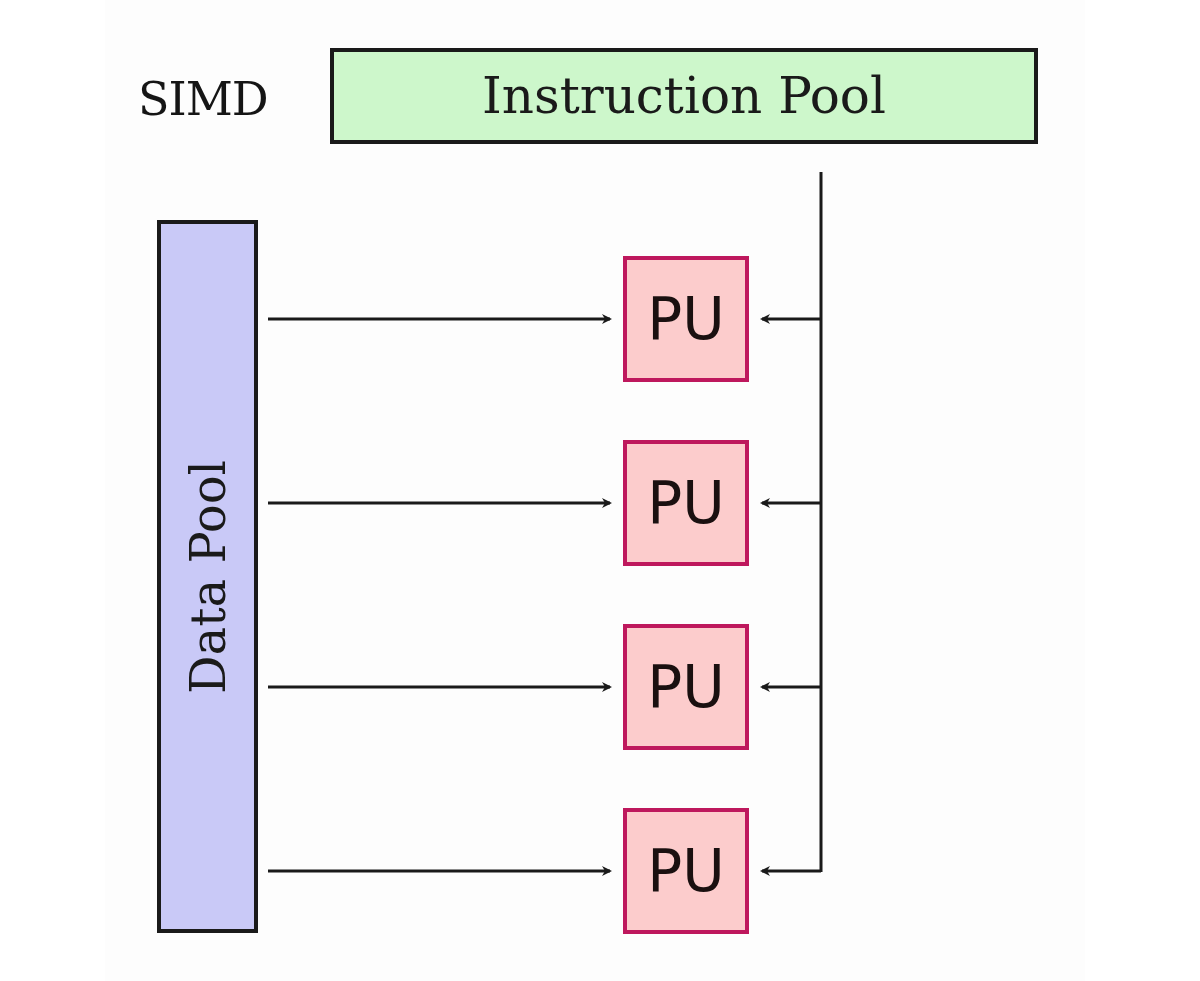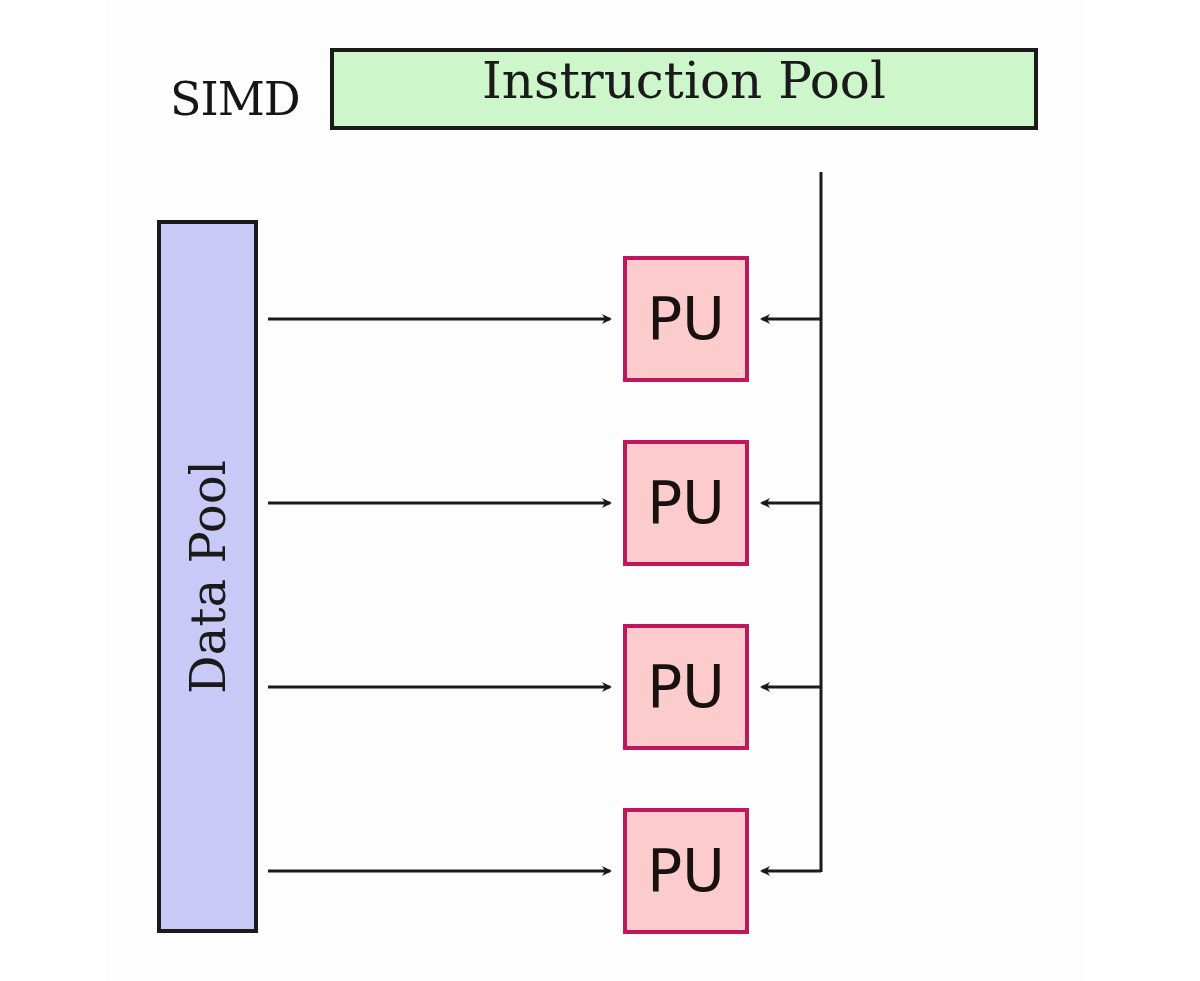--- a/index.html
+++ b/index.html
@@ -1,20 +1,20 @@
 <!DOCTYPE html>
 <html><head>
 <meta charset="utf-8">
 <style>
   html, body { margin: 0; padding: 0; background: #ffffff; }
   .canvas { position: relative; width: 1200px; height: 981px; background: #ffffff; overflow: hidden; }
   .panel { position: absolute; left: 105px; top: 0; width: 980px; height: 981px; background: #fdfdfd; }
-  .simd-label { position: absolute; left: 138px; top: 72px; font-family: "DejaVu Serif", serif; font-size: 46px; color: #151515; letter-spacing: -1px; margin-left: 32px; }
-  .instr-box { position: absolute; left: 330px; top: 48px; width: 708px; height: 82px; background: #cdf7cb; border: 4px solid #1a1a1a; box-sizing: border-box;
-    display: flex; align-items: flex-start; justify-content: center; font-family: "DejaVu Serif", serif; font-size: 50px; color: #1a1a1a; }
+  .simd-label { position: absolute; left: 138px; top: 72px; font-family: "DejaVu Serif", serif; font-size: 46px; color: #151515; letter-spacing: -1px; }
+  .instr-box { position: absolute; left: 330px; top: 48px; width: 708px; height: 96px; background: #cdf7cb; border: 4px solid #1a1a1a; box-sizing: border-box;
+    display: flex; align-items: center; justify-content: center; font-family: "DejaVu Serif", serif; font-size: 50px; color: #1a1a1a; }
   .data-box { position: absolute; left: 157px; top: 220px; width: 101px; height: 713px; background: #c9c9f7; border: 4px solid #1a1a1a; box-sizing: border-box; }
   .data-label { position: absolute; left: 50%; top: 50%; transform: translate(-50%, -50%) rotate(-90deg); white-space: nowrap;
     font-family: "DejaVu Serif", serif; font-size: 48px; color: #1a1a1a; }
   .pu { position: absolute; left: 623px; width: 126px; height: 126px; background: #fccccc; border: 4px solid #be185d; box-sizing: border-box;
     display: flex; align-items: center; justify-content: center; font-family: "DejaVu Sans", sans-serif; font-size: 58px; color: #1a1010; }
   svg.wires { position: absolute; left: 0; top: 0; }
 </style>
 </head>
 <body>
 

